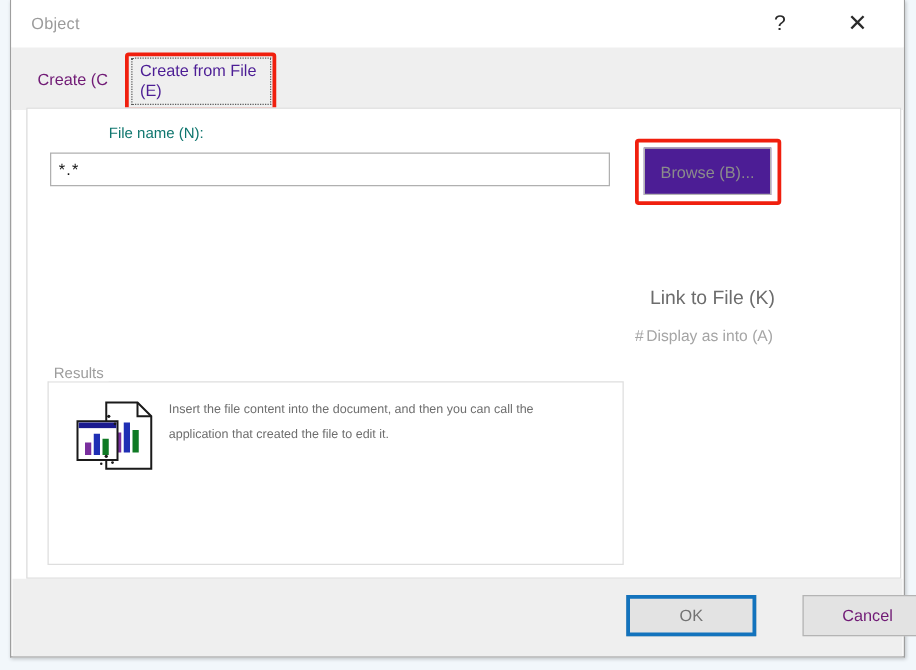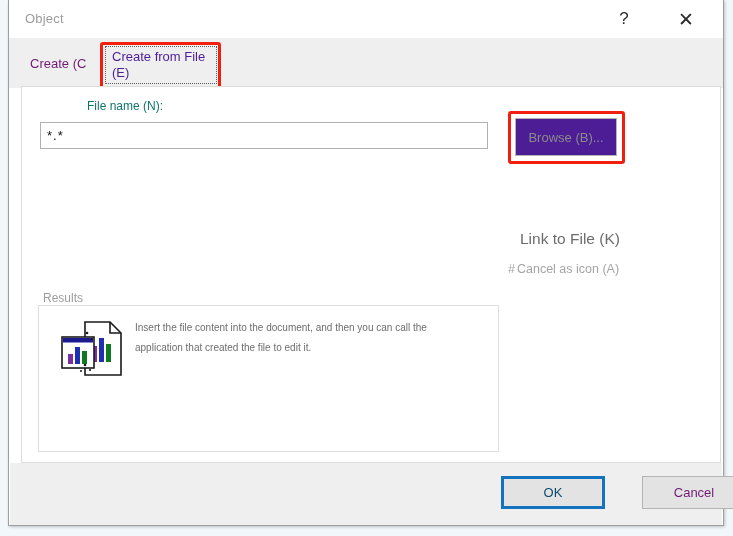--- a/index.html
+++ b/index.html
@@ -253,21 +253,21 @@
     border: 1px solid #b4b4b4;
     font-family: "Liberation Sans", sans-serif;
     font-size: 13px;
     color: #3d3d3d;
     cursor: default;
   }
   #ok-btn {
     left: 491px;
     outline: 3px solid #1373bd;
     outline-offset: -3px;
-    color: #0c4a6e;
+    color: #737373;
   }
   #cancel-btn {
     left: 604px;
     color: #701a75;
     margin-left: 28px;
   }
 </style>
 </head>
 <body>
 
@@ -291,21 +291,21 @@
   <div id="panel">
     <div id="lbl-filename">File name (N):</div>
     <input id="filename-input" type="text" value="*.*" style="">
   </div>
 
   <button id="browse-btn">Browse (B)...</button>
   <div class="hl-red" id="hl-browse"></div>
 
   <div id="link-to-file">Link to File (K)</div>
   <div id="display-as-icon">
-    <span class="hash">#</span><span>Cancel as icon (A)</span>
+    <span class="hash">#</span><span>Display as into (A)</span>
   </div>
 
   <div id="results-group"></div>
   <div id="results-legend">Results</div>
 
   <div id="results-icon">
     <svg width="68" height="58" viewBox="0 0 68 58" xmlns="http://www.w3.org/2000/svg">
 
       <path d="M26 2 L51 2 L62 13 L62 55 L26 55 Z" fill="#ffffff" stroke="#1a1a1a" stroke-width="1.6"></path>
       <path d="M51 2 L51 13 L62 13" fill="none" stroke="#1a1a1a" stroke-width="1.6"></path>

